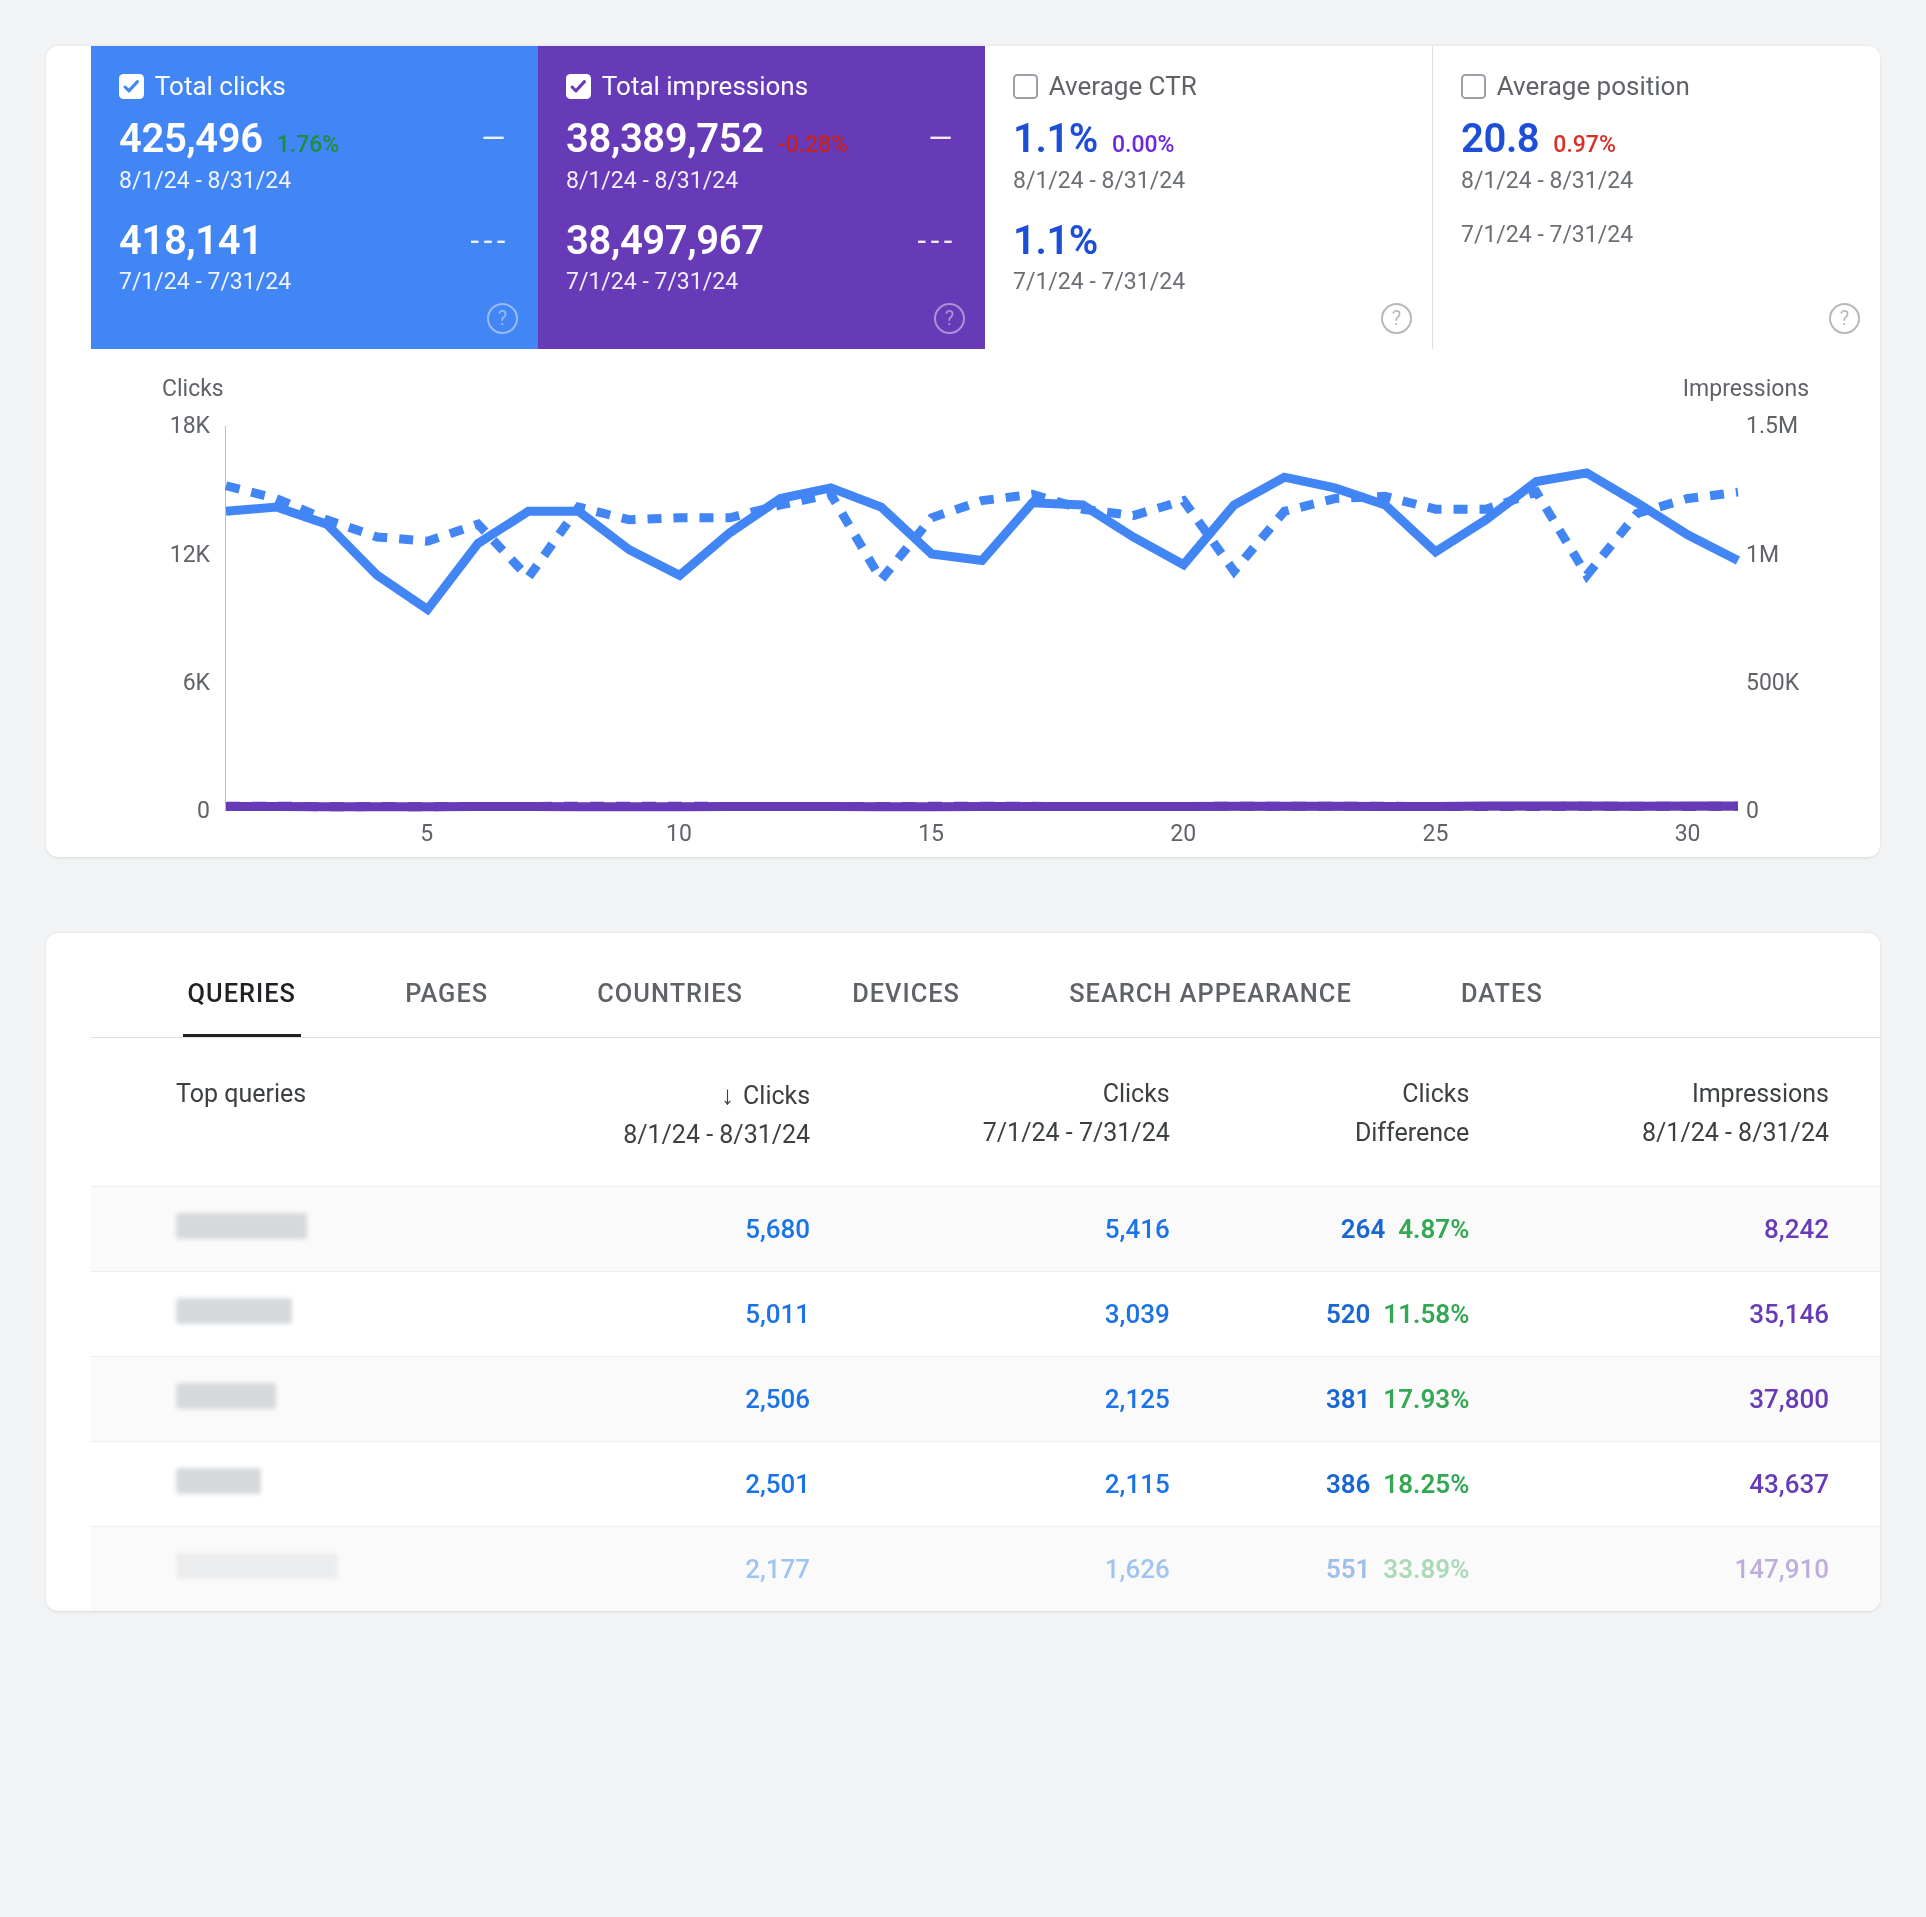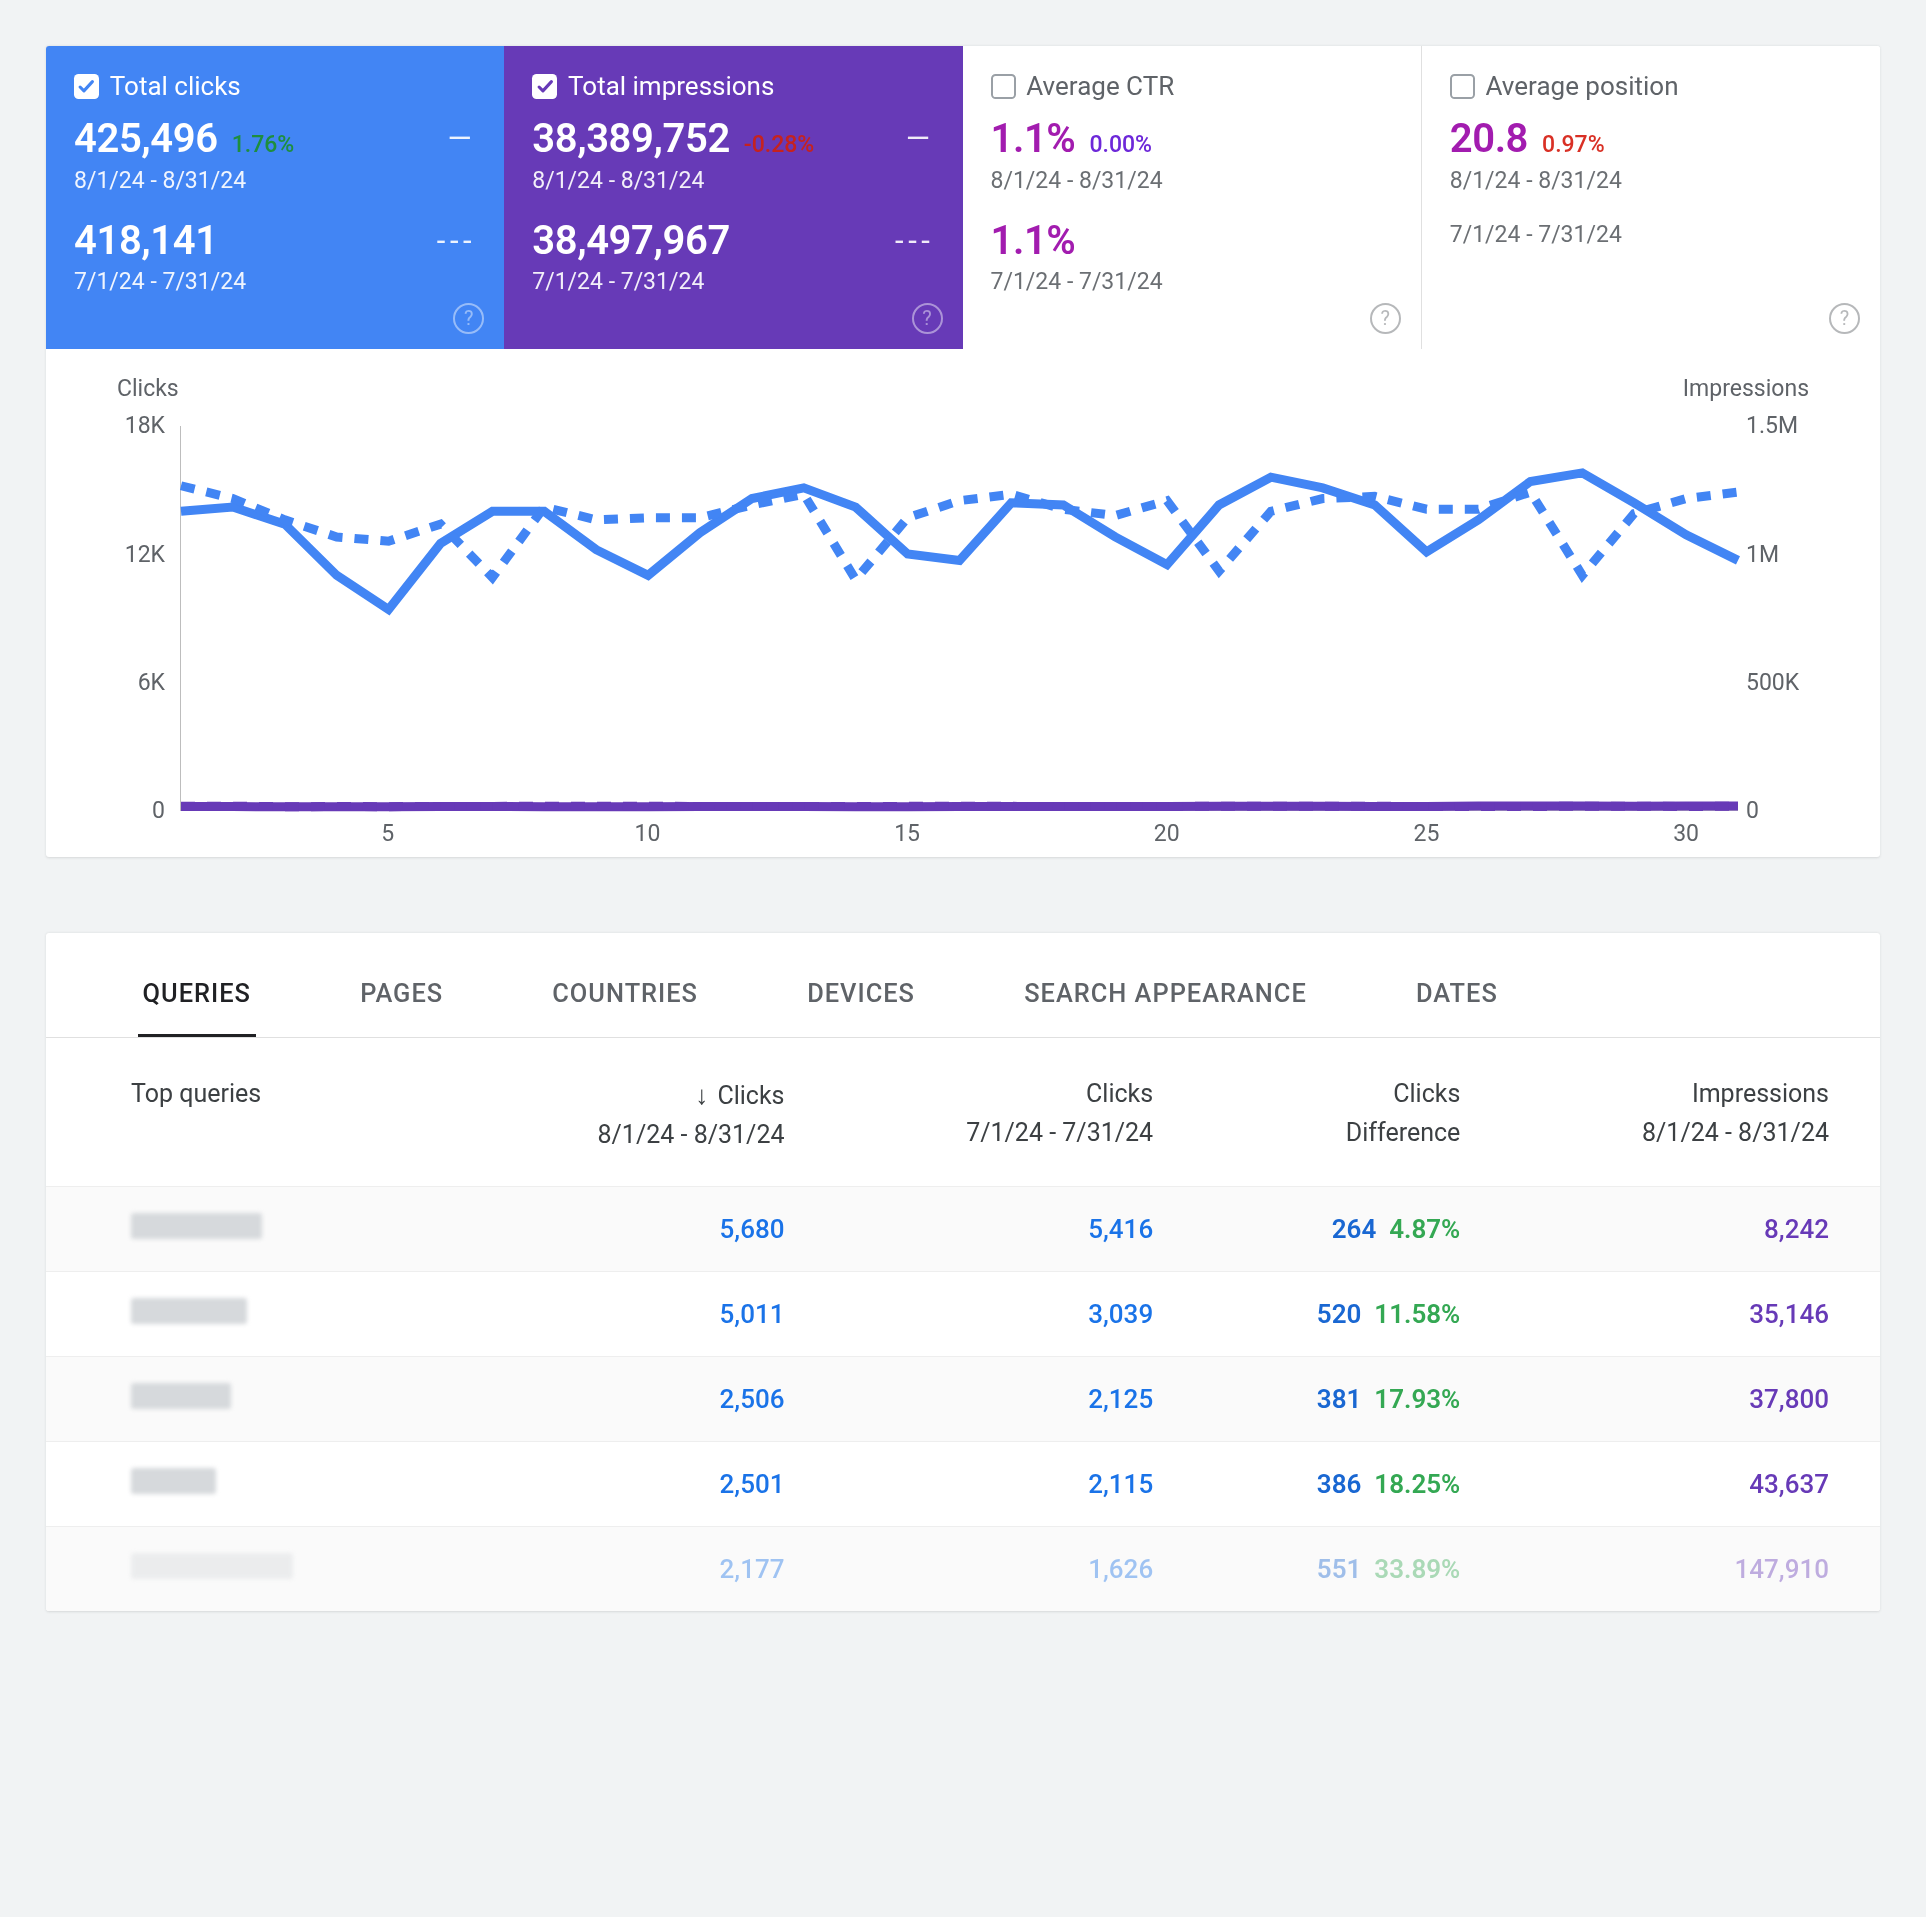--- a/index.html
+++ b/index.html
@@ -7,23 +7,24 @@
     margin: 0;
     font-family: Roboto, 'Helvetica Neue', Arial, sans-serif;
     background: #f1f3f4;
     color: #3c4043;
     font-size: 25px;
     width: 1926px;
   }
   .canvas { padding: 46px; }
   .card {
     background: #ffffff;
-    border-radius: 3px;
+    border-radius: 12px;
     box-shadow: 0 0.8px 2.3px rgba(60,64,67,.15);
     overflow: hidden;
+    padding-left: 45px;
   }
   
   .metrics { display: flex; width: 100%; }
   .metric {
     flex: 1 1 0;
     padding: 25px 28px 54px 28px;
     position: relative;
     border-right: 1.5px solid #e0e0e0;
     background:#fff;
   }
@@ -50,21 +51,21 @@
   .dates { font-size:23px; margin-top:4.6px; opacity:.92;}
   .leg   { margin-left:auto; font-size:31px; letter-spacing:4.6px; opacity:.9; align-self:center;}
   .sep   { height:23px; }
   .help {
     position:absolute; right:20px; bottom:15.4px;
     width:31px; height:31px; border:2.3px solid currentColor; border-radius:50%;
     display:flex; align-items:center; justify-content:center; font-size:20px; opacity:.45;
   }
   .metric:not(.sel-blue):not(.sel-purple) .help { color:#5f6368; }
   .metric:not(.sel-blue):not(.sel-purple) .mhead { color:#5f6368;}
-  .metric:not(.sel-blue):not(.sel-purple) .bignum { color:#a21caf;}
+  .metric:not(.sel-blue):not(.sel-purple) .bignum { color:#1d4ed8;}
   .metric:not(.sel-blue):not(.sel-purple) .dates  { color:#5f6368;}
 
   
   .chart-wrap { padding: 34px 34px 46px 34px; position:relative; }
   .axis-title { font-size:23px; color:#5f6368; position:absolute; top:26px; }
   .axis-title.left  { left:71px; }
   .axis-title.right { right:71px; }
   .chart-box { position:relative; margin-top:43px; height:385px; }
   .ylabel, .yrlabel { position:absolute; font-size:23px; color:#5f6368; }
   .ylabel  { text-align:right; width:85px; left:0; }

